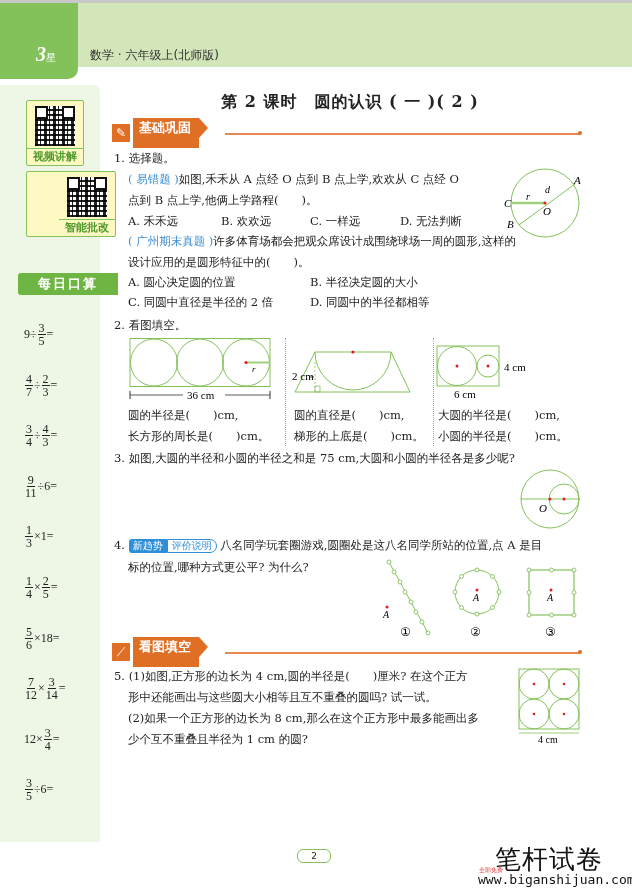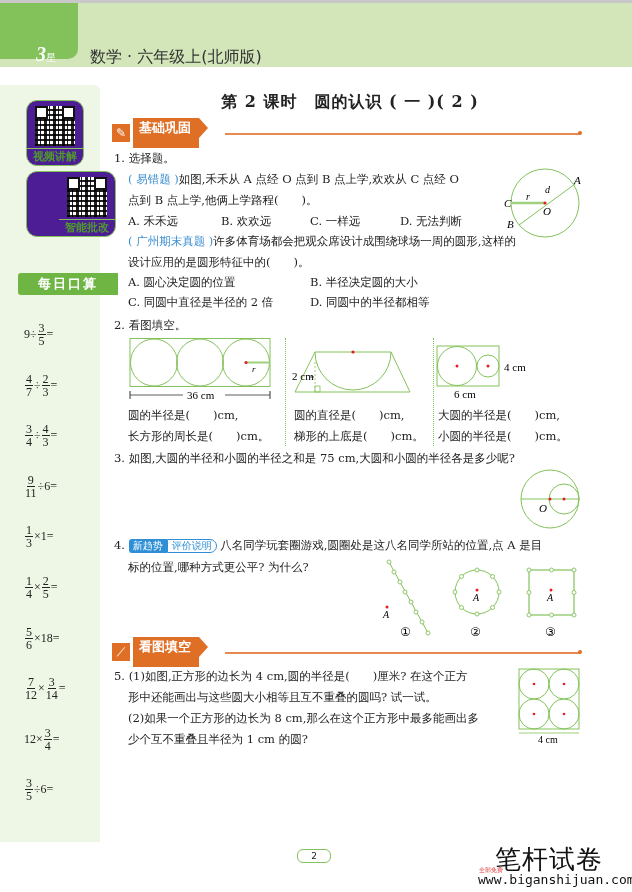--- a/index.html
+++ b/index.html
@@ -1,25 +1,25 @@
 <!DOCTYPE html>
 <html><head>
 <meta charset="utf-8">
 <style>
   html,body{margin:0;padding:0;}
   body{width:632px;height:892px;position:relative;background:#ffffff;overflow:hidden;
        font-family:"DejaVu Serif","Liberation Serif",serif;color:#222;}
   .topbar{position:absolute;left:0;top:0;width:632px;height:3px;background:#c8c8c8;}
   .header{position:absolute;left:0;top:3px;width:632px;height:64px;background:#d3e6b9;}
-  .star-tab{position:absolute;left:0;top:3px;width:78px;height:56px;background:#83c25a;border-bottom-right-radius:10px;}
+  .star-tab{position:absolute;left:0;top:3px;width:78px;height:76px;background:#83c25a;border-bottom-right-radius:10px;}
   .star-label{position:absolute;left:36px;top:40px;color:#fff;font-family:"Liberation Serif",serif;font-style:italic;font-weight:bold;font-size:20px;}
   .star-label small{font-size:10px;font-style:normal;font-weight:normal;font-family:"DejaVu Sans",sans-serif;}
-  .book-title{position:absolute;left:90px;top:47px;font-size:16px;font-family:"DejaVu Sans",sans-serif;color:#333;}
+  .book-title{position:absolute;left:90px;top:47px;font-size:12px;font-family:"DejaVu Sans",sans-serif;color:#333;}
   .sidebar{position:absolute;left:0;top:85px;width:100px;height:757px;background:#eef6e5;border-top-right-radius:6px;}
-  .qr{position:absolute;left:26px;width:56px;border:1.5px solid #83c25a;border-radius:11px;background:#4c1d95;}
+  .qr{position:absolute;left:26px;width:56px;border:1.5px solid #83c25a;border-radius:2px;background:#fef9c3;}
   .qr .code{width:40px;height:40px;margin:5px auto 2px;
     background:repeating-linear-gradient(90deg,#222 0 3px,#fff 3px 5px,#222 5px 6px,#fff 6px 9px),
                repeating-linear-gradient(0deg,#222 0 2px,#fff 2px 5px);
     background-blend-mode:multiply;position:relative;}
   .qr .code::before,.qr .code::after{content:"";position:absolute;width:9px;height:9px;border:2px solid #111;background:#fff;}
   .qr .code::before{left:0;top:0;}
   .qr .code::after{right:0;top:0;}
   .qr .lbl{border-top:1.5px solid #83c25a;color:#4f9a2c;font-size:11px;text-align:center;font-weight:bold;line-height:16px;}
   .daily{position:absolute;left:18px;top:273px;width:100px;height:22px;background:#6fb544;color:#fff;font-family:"DejaVu Sans",sans-serif;
         font-size:13px;font-weight:bold;text-align:center;line-height:22px;border-radius:3px 0 0 3px;letter-spacing:2px;}

